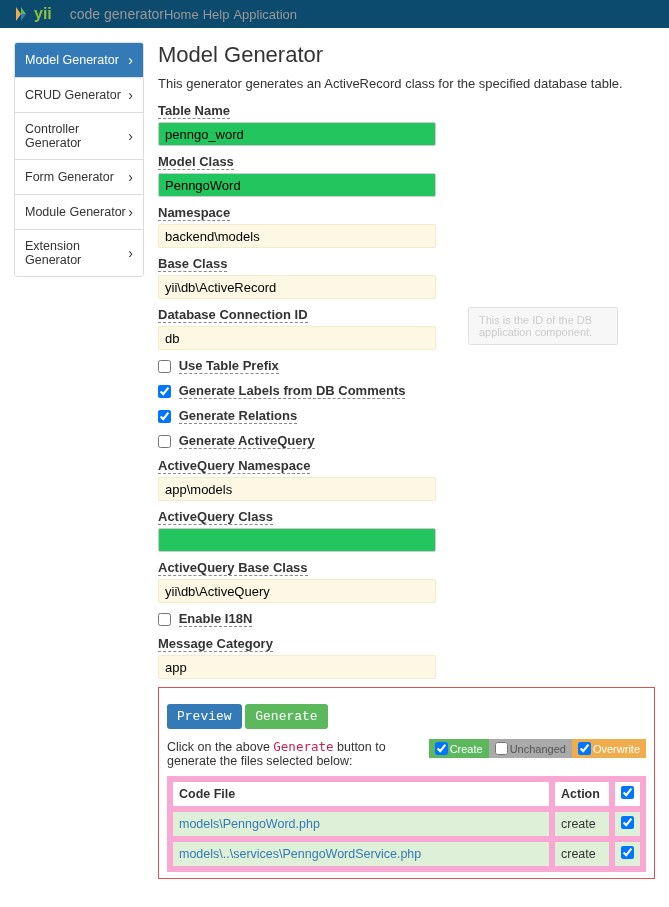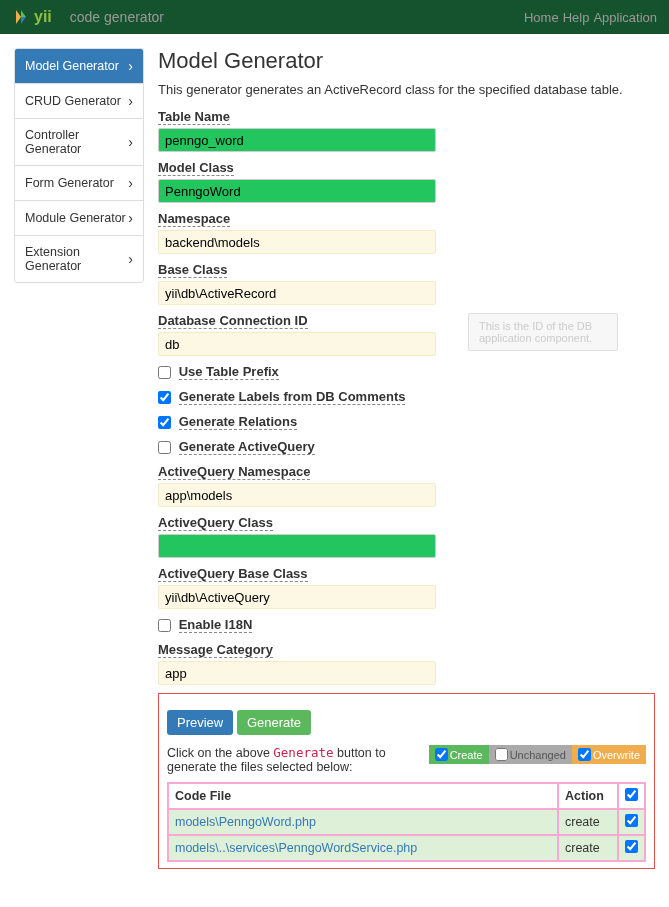--- a/index.html
+++ b/index.html
@@ -1,18 +1,18 @@
 <!DOCTYPE html>
 <html><head>
   <meta charset="utf-8">
   <style>
     * { box-sizing: border-box; margin: 0; padding: 0; }
     body { font-family: "Helvetica Neue", Helvetica, Arial, sans-serif; font-size: 13px; color: #333; background: #fff; }
     
-    .navbar { background: #14532d; height: 34px; display: flex; align-items: center; padding: 0 12px; justify-content: space-between; }
+    .navbar { background: #0c4a6e; height: 28px; display: flex; align-items: center; padding: 0 12px; }
     .brand { display: flex; align-items: center; gap: 4px; }
     .brand-logo { display: flex; }
     .brand-yii { color: #8cbf3f; font-weight: bold; font-size: 16px; }
     .brand-text { color: #999; font-size: 14px; margin-left: 14px; }
     .nav-links { display: flex; gap: 4px; }
     .nav-links a { color: #999; text-decoration: none; font-size: 13px; }
     
     .container { display: flex; padding: 14px; gap: 14px; }
     
     .sidebar { width: 130px; flex-shrink: 0; }
@@ -34,38 +34,38 @@
     
     .checkbox-row { margin-bottom: 10px; }
     .checkbox-row label { font-weight: bold; border-bottom: 1px dashed #888; }
     .checkbox-row input { margin-right: 4px; vertical-align: middle; }
     
     .tooltip { position: absolute; background: #f7f7f7; border: 1px solid #e0e0e0; padding: 6px 10px; font-size: 11px; color: #ccc; border-radius: 2px; left: 310px; top: 0; width: 150px; }
     .rel { position: relative; }
     
     .red-box { border: 1px solid #d9534f; padding: 8px 8px 6px 8px; margin-top: 6px; }
     
-    .btn { display: inline-block; padding: 5px 10px; border-radius: 3px; border: none; font-size: 13px; cursor: pointer; color: #fff; }
+    .btn { display: inline-block; padding: 5px 10px; border-radius: 3px; border: none; font-size: 13px; cursor: pointer; color: #fff; font-family: Liberation Mono, monospace; }
     .btn-primary { background: #337ab7; }
     .btn-success { background: #5cb85c; }
     .btn-row { margin: 8px 0 10px; }
     
     .legend-row { display: flex; align-items: flex-start; justify-content: space-between; margin-bottom: 8px; }
     .legend-text { font-size: 12.5px; flex: 1; }
     .code-text { color: #c7254e; font-family: monospace; }
     .legend-badges { display: flex; }
     .badge { padding: 3px 6px; font-size: 11px; color: #fff; display:flex; align-items:center; gap:2px;}
     .badge input { margin:0; }
     .badge-create { background: #5cb85c; }
     .badge-unchanged { background: #aaa; color:#555; }
     .badge-unchanged span{color:#555;}
     .badge-overwrite { background: #f0ad4e; }
     
     table { width: 100%; border-collapse: collapse; font-size: 12.5px; }
-    th, td { border: 2px solid #f9a8d4; padding: 4px 6px; text-align: left; }
+    th, td { border: 6px solid #f9a8d4; padding: 4px 6px; text-align: left; }
     th { background: #fff; font-weight: bold; }
     tr.create-row td { background: #dff0d8; }
     .file-link { color: #337ab7; text-decoration: none; }
     .action-col { width: 60px; }
     .check-col { width: 20px; text-align: center; }
     th.check-col, td.check-col { text-align:center; }
   </style>
 </head>
 <body>
 

